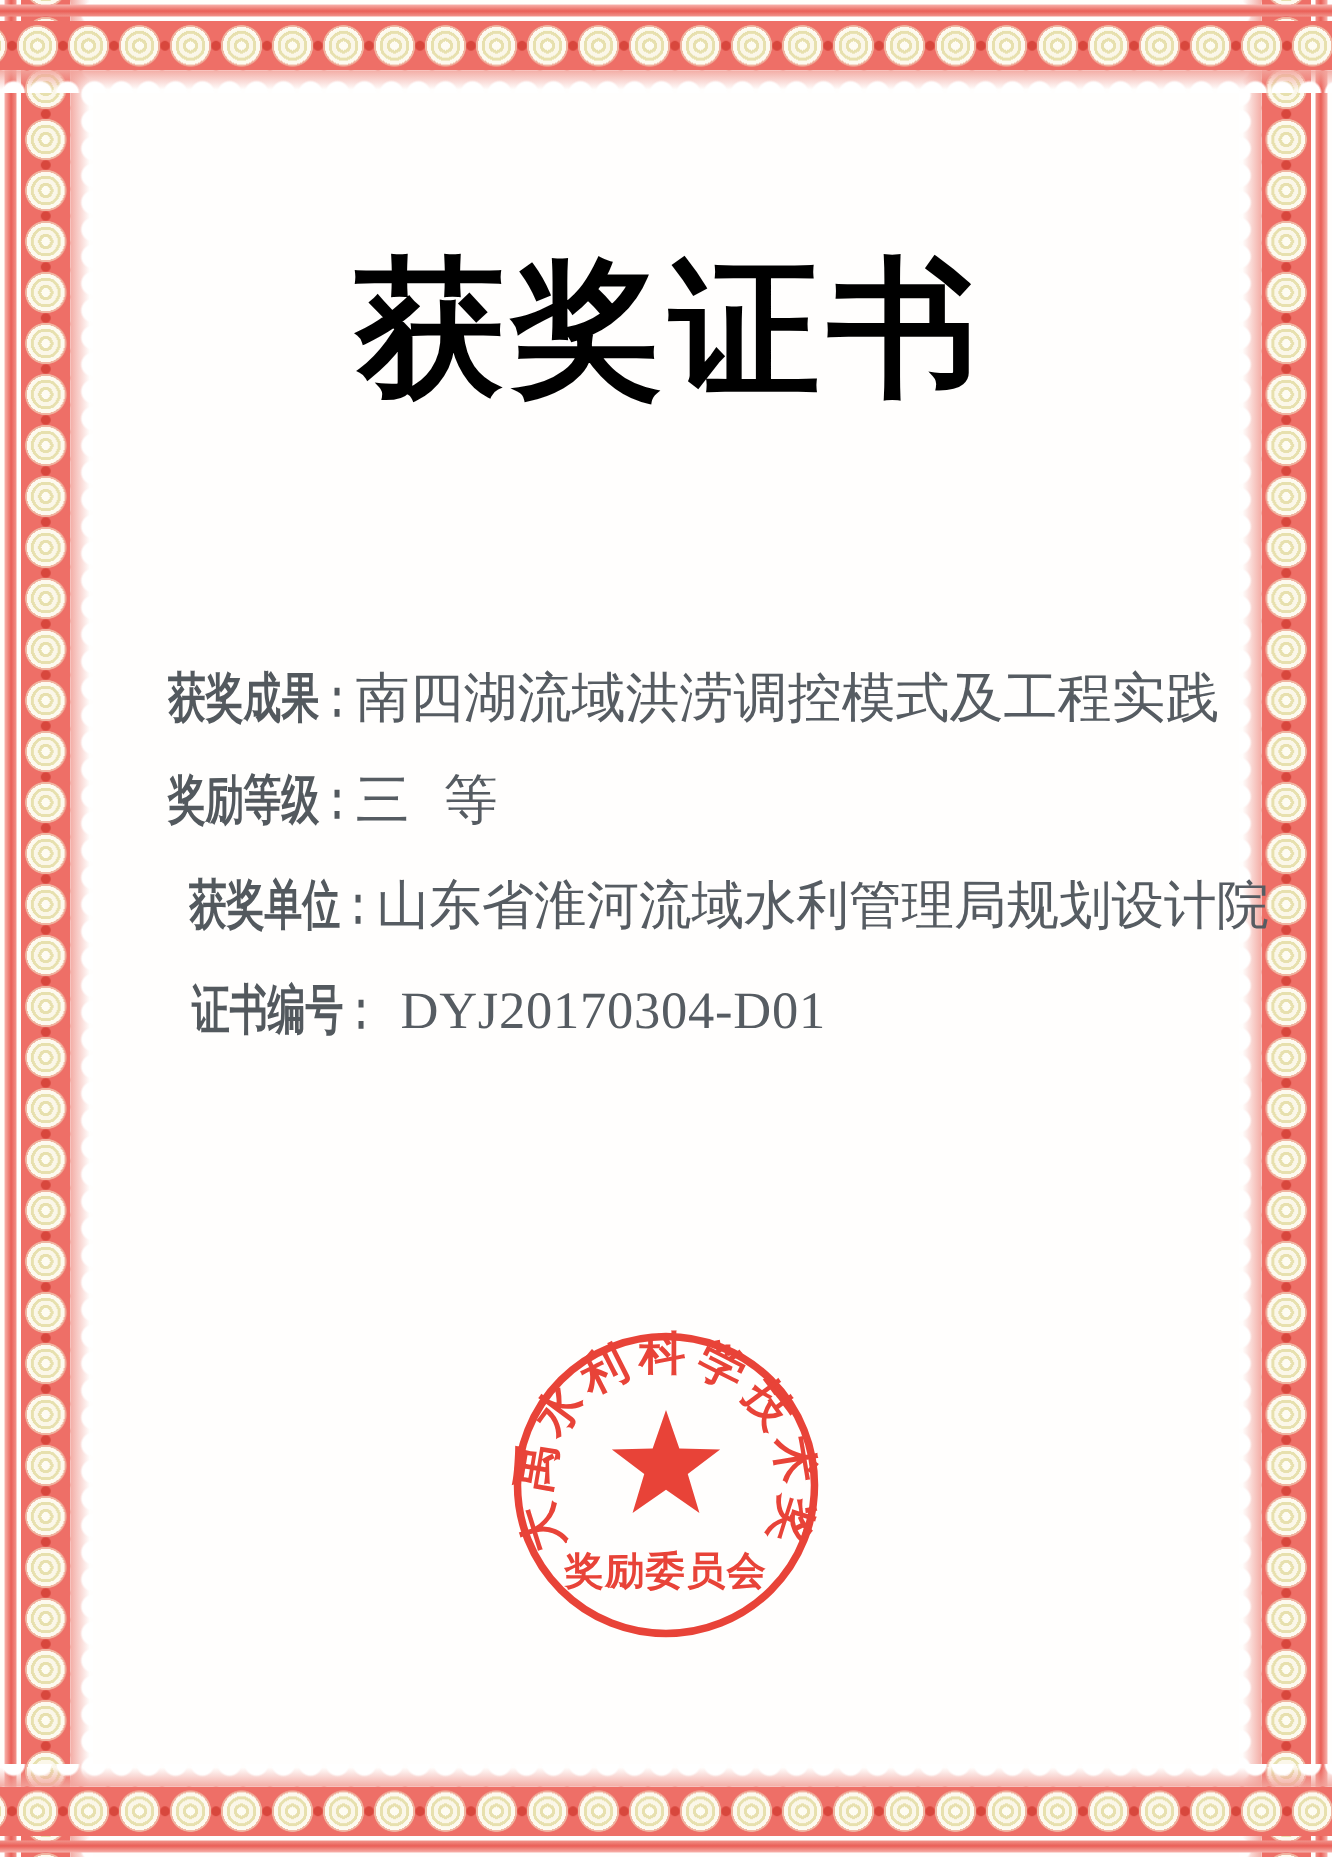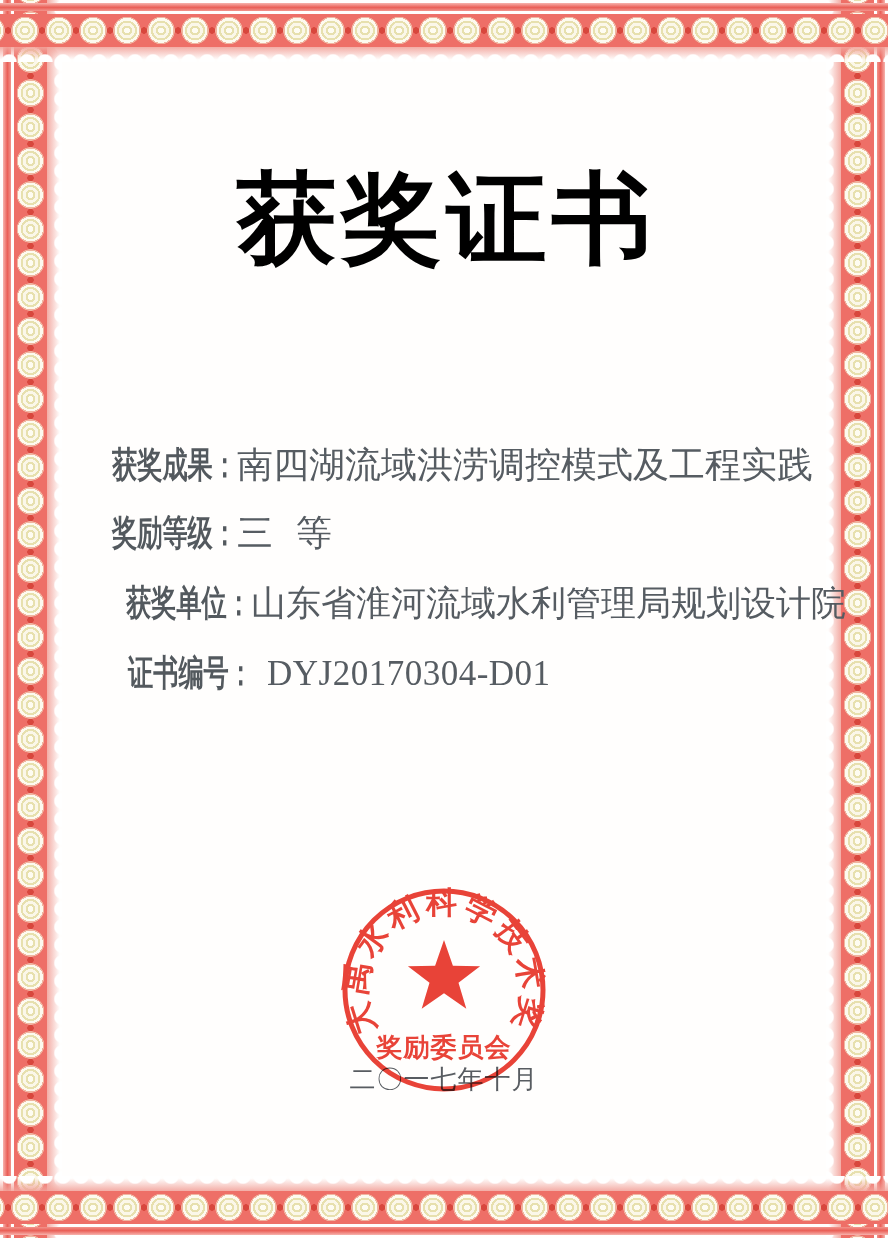--- a/index.html
+++ b/index.html
@@ -145,21 +145,20 @@
       <span class="flabel">奖励等级</span><span class="fcolon">：</span><span class="fvalue">三  等</span>
     </div>
     <div class="field-row row-2">
       <span class="flabel">获奖单位</span><span class="fcolon">：</span><span class="fvalue">山东省淮河流域水利管理局规划设计院</span>
     </div>
     <div class="field-row row-3">
       <span class="flabel">证书编号</span><span class="fcolon">：</span><span class="fvalue latin">DYJ20170304-D01</span>
     </div>
   </div>
 
-  <div class="cert-date">二〇一七年十月</div>
 
   <svg class="seal" viewBox="0 0 212 212" xmlns="http://www.w3.org/2000/svg">
     <circle cx="106" cy="106" r="99" fill="none" stroke="#e73428" stroke-width="5"></circle>
     <defs>
       <path id="sealArc" d="M 40.7 146.8 A 77 77 0 1 1 171.3 146.8" fill="none"></path>
     </defs>
     <text font-size="31" fill="#e73428" letter-spacing="5">
       <textPath href="#sealArc" startOffset="50%" text-anchor="middle">大禹水利科学技术奖</textPath>
     </text>
     <polygon fill="#e73428" points="106,56 114.9,81.7 142.1,82.3 120.5,98.7 128.3,124.7 106,109.2 83.7,124.7 91.5,98.7 69.9,82.3 97.1,81.7"></polygon>

